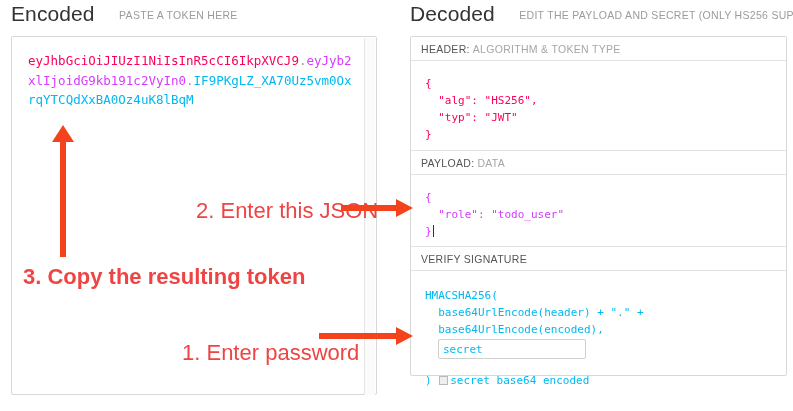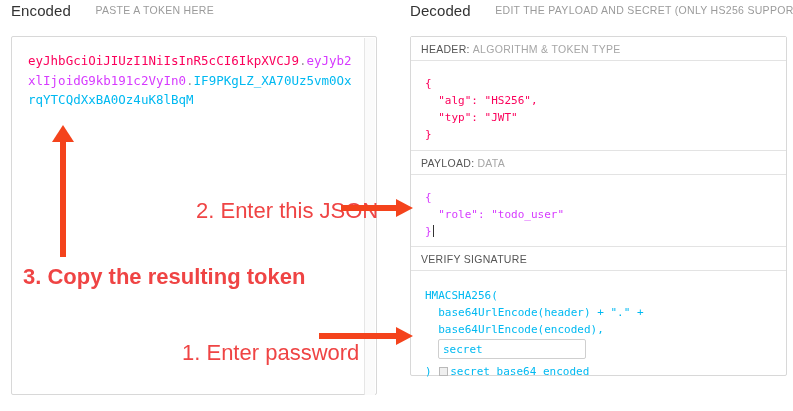--- a/index.html
+++ b/index.html
@@ -8,21 +8,21 @@
     width: 793px; height: 411px;
     background: #ffffff;
     font-family: "Liberation Sans", sans-serif;
     overflow: hidden;
   }
   #root { position: relative; width: 793px; height: 411px; }
 
   
   .col-head { position: absolute; white-space: nowrap; }
   .col-head .title {
-    font-size: 15px; color: #333333; font-weight: 400;
+    font-size: 21px; color: #333333; font-weight: 400;
     letter-spacing: 0.1px;
   }
   .col-head .sub {
     font-size: 10.5px; color: #9b9b9b; font-weight: 400;
     letter-spacing: 0.3px; margin-left: 20px;
     position: relative; top: -2px;
   }
 
   
   #encoded-panel {
@@ -87,21 +87,21 @@
     padding-top: 16px;
   }
   .caret {
     display: inline-block; width: 1px; height: 12px;
     background: #333; vertical-align: -2px;
     margin-left: 1px;
   }
   #secret-input {
     display: inline-block;
     width: 148px; height: 20px;
-    margin: 1px 0 4px 13px;
+    margin: 1px 0 13px 13px;
     padding: 0 4px;
     border: 1px solid #cfcfcf;
     border-radius: 2px;
     background: #fff;
     color: #00b9f1;
     font-family: "DejaVu Sans Mono", "Liberation Mono", monospace;
     font-size: 11px;
     line-height: 18px;
     outline: none;
   }

